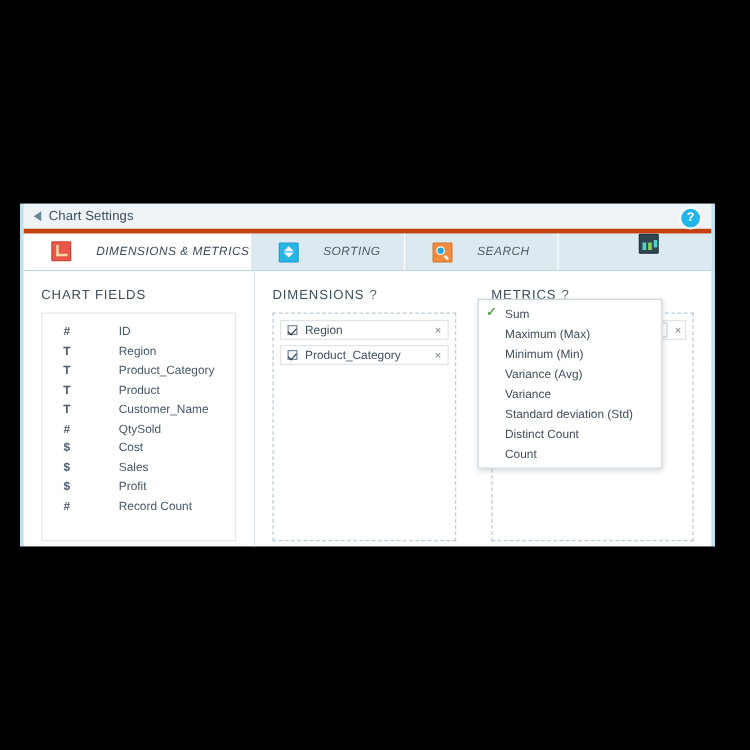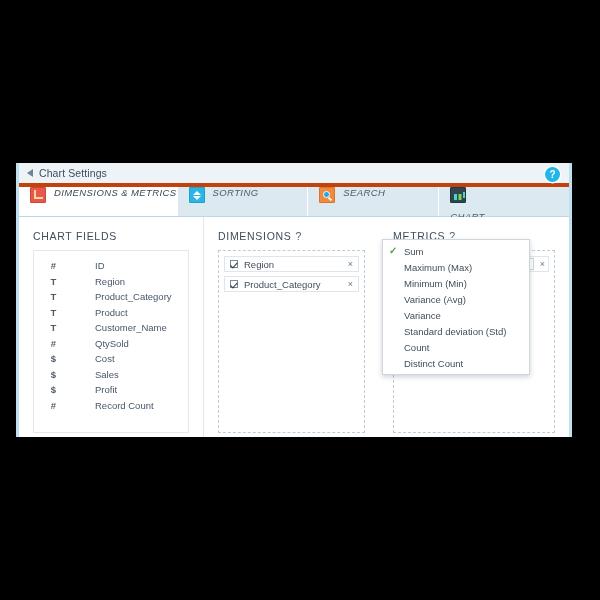--- a/index.html
+++ b/index.html
@@ -88,22 +88,23 @@
     right: 0;
     height: 30px;
     display: flex;
     background: #dce9f1;
     border-bottom: 1px solid #bfd7e4;
     box-sizing: border-box;
   }
   .tab {
     flex: 1 1 0;
     display: flex;
-    gap: 8px;
-    padding-left: 11px;
+    align-items: center;
+    gap: 20px;
+    padding-left: 22px;
     border-right: 1px solid #ffffff;
     box-sizing: border-box;
     background: #dce9f1;
     position: relative;
   }
   .tab:last-child { border-right: none; flex-direction: column; }
   .tab.active {
     background: #ffffff;
     border-bottom: 1px solid #ffffff;
   }
@@ -569,28 +570,28 @@
               <span class="dd-label">Variance</span>
             </div>
 
             <div class="dd-item">
               <span class="dd-check"></span>
               <span class="dd-label">Standard deviation (Std)</span>
             </div>
 
             <div class="dd-item">
               <span class="dd-check"></span>
+              <span class="dd-label">Distinct Count</span>
+            </div>
+
+            <div class="dd-item">
+              <span class="dd-check"></span>
               <span class="dd-label">Count</span>
             </div>
 
-            <div class="dd-item">
-              <span class="dd-check"></span>
-              <span class="dd-label">Distinct Count</span>
-            </div>
-
           </div>
 
         </div>
       </div>
 
     </div>
 
   </div>
 
 </div>

